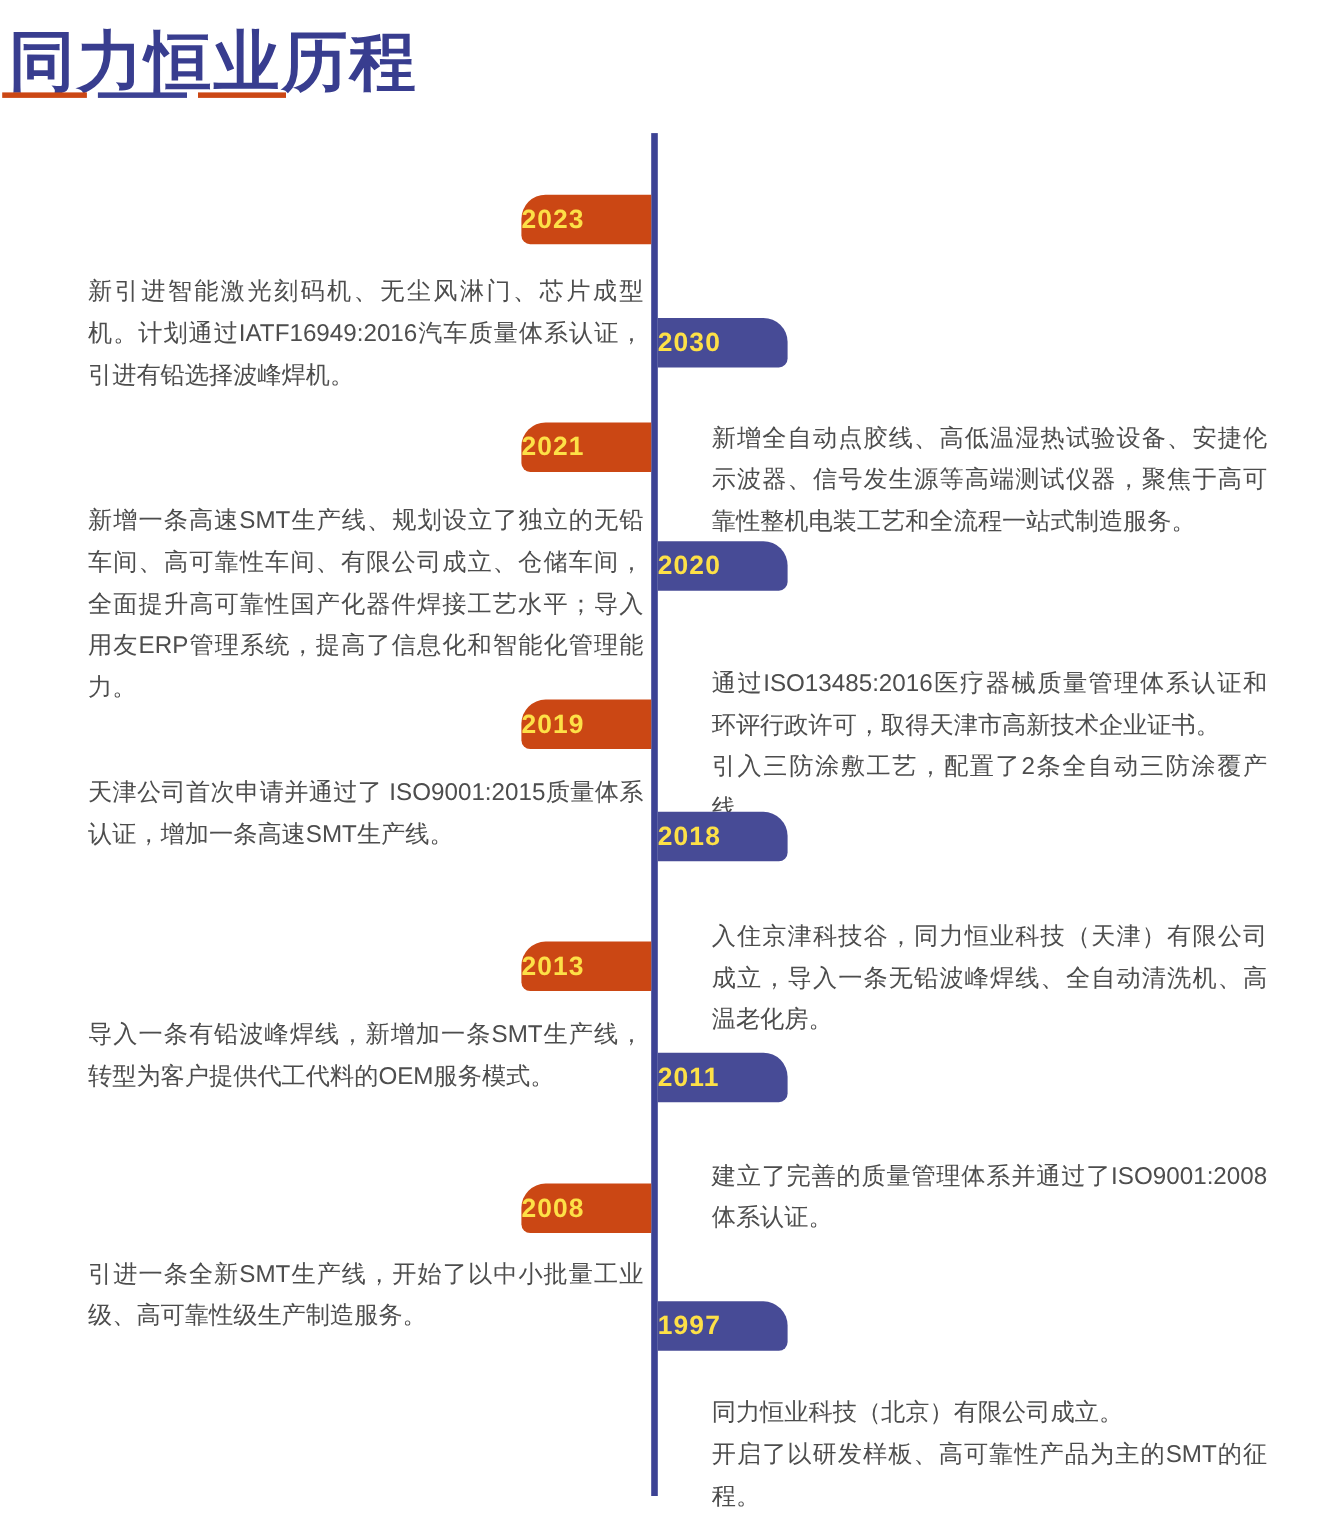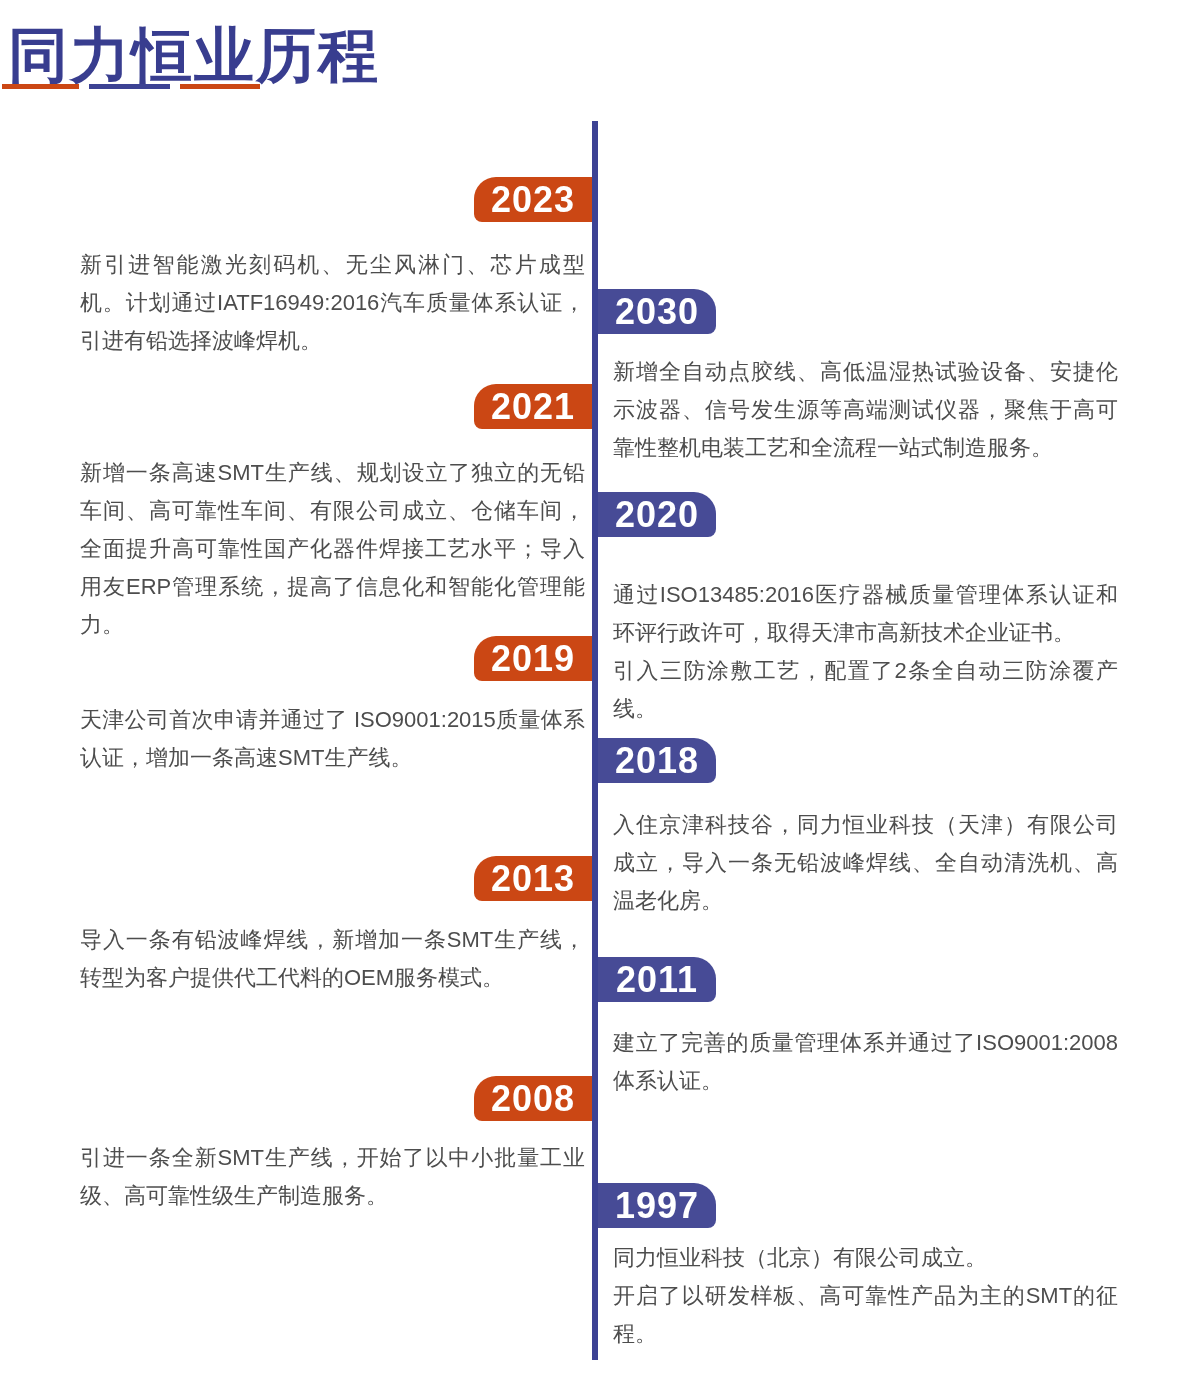--- a/index.html
+++ b/index.html
@@ -37,23 +37,22 @@
     width:6px;
     height:1239px;
     background:var(--line,#3C4294);
   }
   
   .badge{
     position:absolute;
     width:118px;
     height:45px;
     line-height:45px;
-    text-align:center;
-    color:#ffffff;
-    font-size:36px;
+    color:#fde047;
+    font-size:24px;
     font-weight:bold;
     letter-spacing:1px;
   }
   .badge.left{
     left:474px;
     background:var(--orange,#CB4714);
     border-radius:22px 0 0 8px;
   }
   .badge.right{
     left:598px;
@@ -64,21 +63,21 @@
   .desc{
     position:absolute;
     width:505px;
     font-size:22px;
     line-height:38px;
     color:var(--body,#4D4D4D);
     white-space:pre-line;
     text-align:justify;
   }
   .desc.left{left:80px;}
-  .desc.right{left:613px;}
+  .desc.right{left:647px;margin-top:26px;}
   
   .b0{top:177px}.d0{top:246px}
   .b1{top:289px}.d1{top:353px}
   .b2{top:384px}.d2{top:454px}
   .b3{top:492px}.d3{top:576px}
   .b4{top:636px}.d4{top:701px}
   .b5{top:738px}.d5{top:806px}
   .b6{top:856px}.d6{top:921px}
   .b7{top:957px}.d7{top:1024px}
   .b8{top:1076px}.d8{top:1139px}

